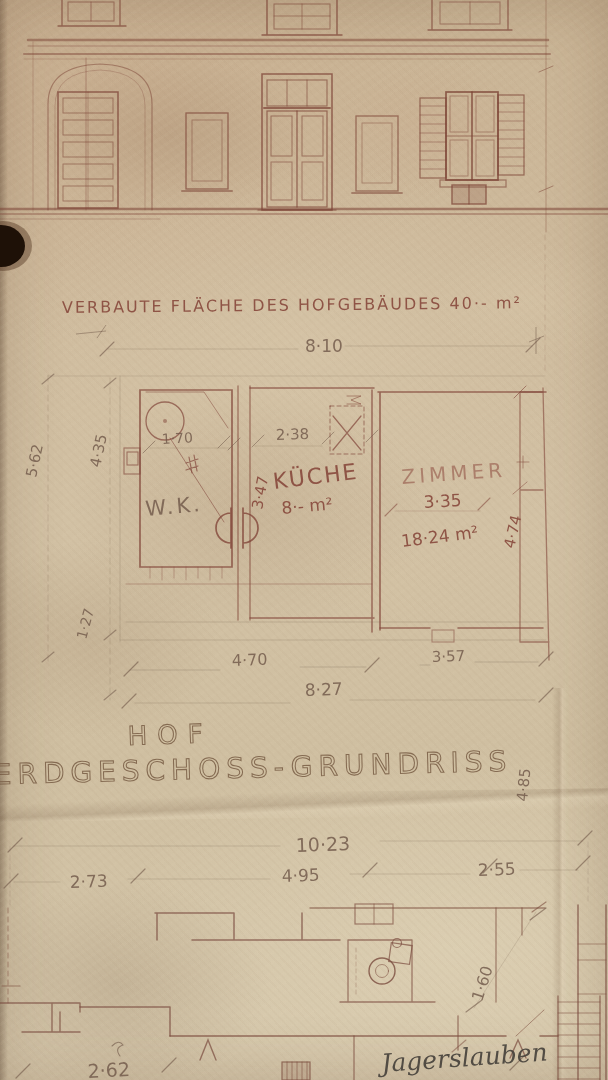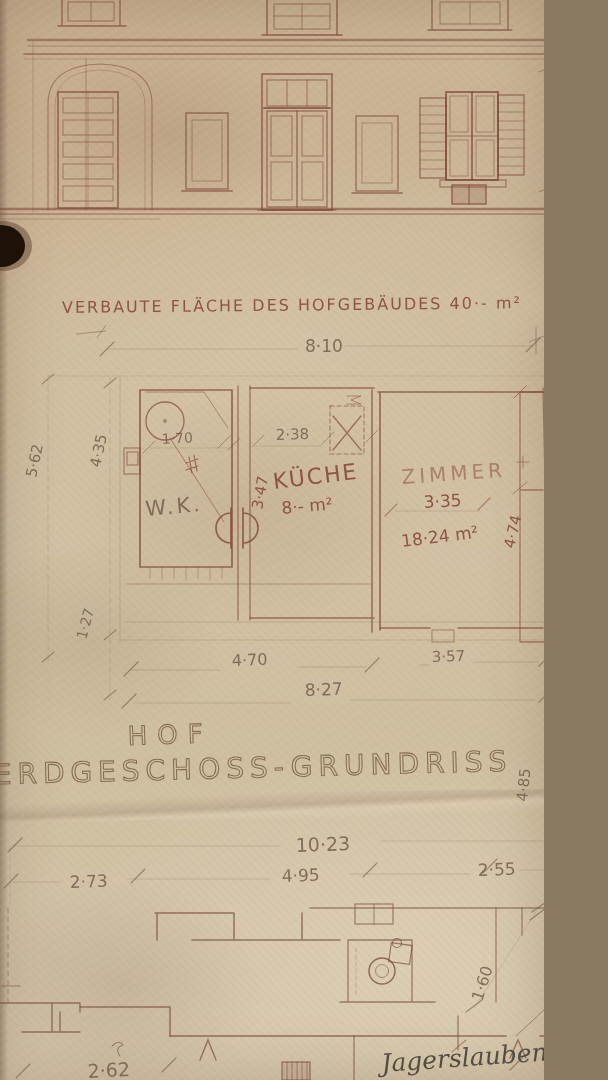--- a/index.html
+++ b/index.html
@@ -1,17 +1,17 @@
 <!DOCTYPE html>
 <html><head>
 <meta charset="utf-8">
 <style>
   html,body{margin:0;padding:0;background:#8a7a62;}
   #sheet{
-    position:relative;width:544px;height:1080px;overflow:hidden;
+    position:relative;width:608px;height:1080px;overflow:hidden;
     font-family:"DejaVu Sans",sans-serif;
     background-color:#cdba9c;
     background-image:
       radial-gradient(ellipse 500px 300px at 75% 88%, rgba(226,214,186,.55), rgba(226,214,186,0) 70%),
       radial-gradient(ellipse 420px 260px at 50% 32%, rgba(222,207,178,.35), transparent 70%),
       radial-gradient(ellipse 600px 400px at 15% 8%, rgba(196,164,134,.40), transparent 65%),
       linear-gradient(180deg,#c9b495 0%,#cdb99b 22%,#d2c1a4 48%,#cfbfa1 70%,#d5c7ab 100%);
     box-shadow:inset 0 0 60px rgba(90,60,35,.25);
   }
   .tex{position:absolute;inset:0;pointer-events:none;

